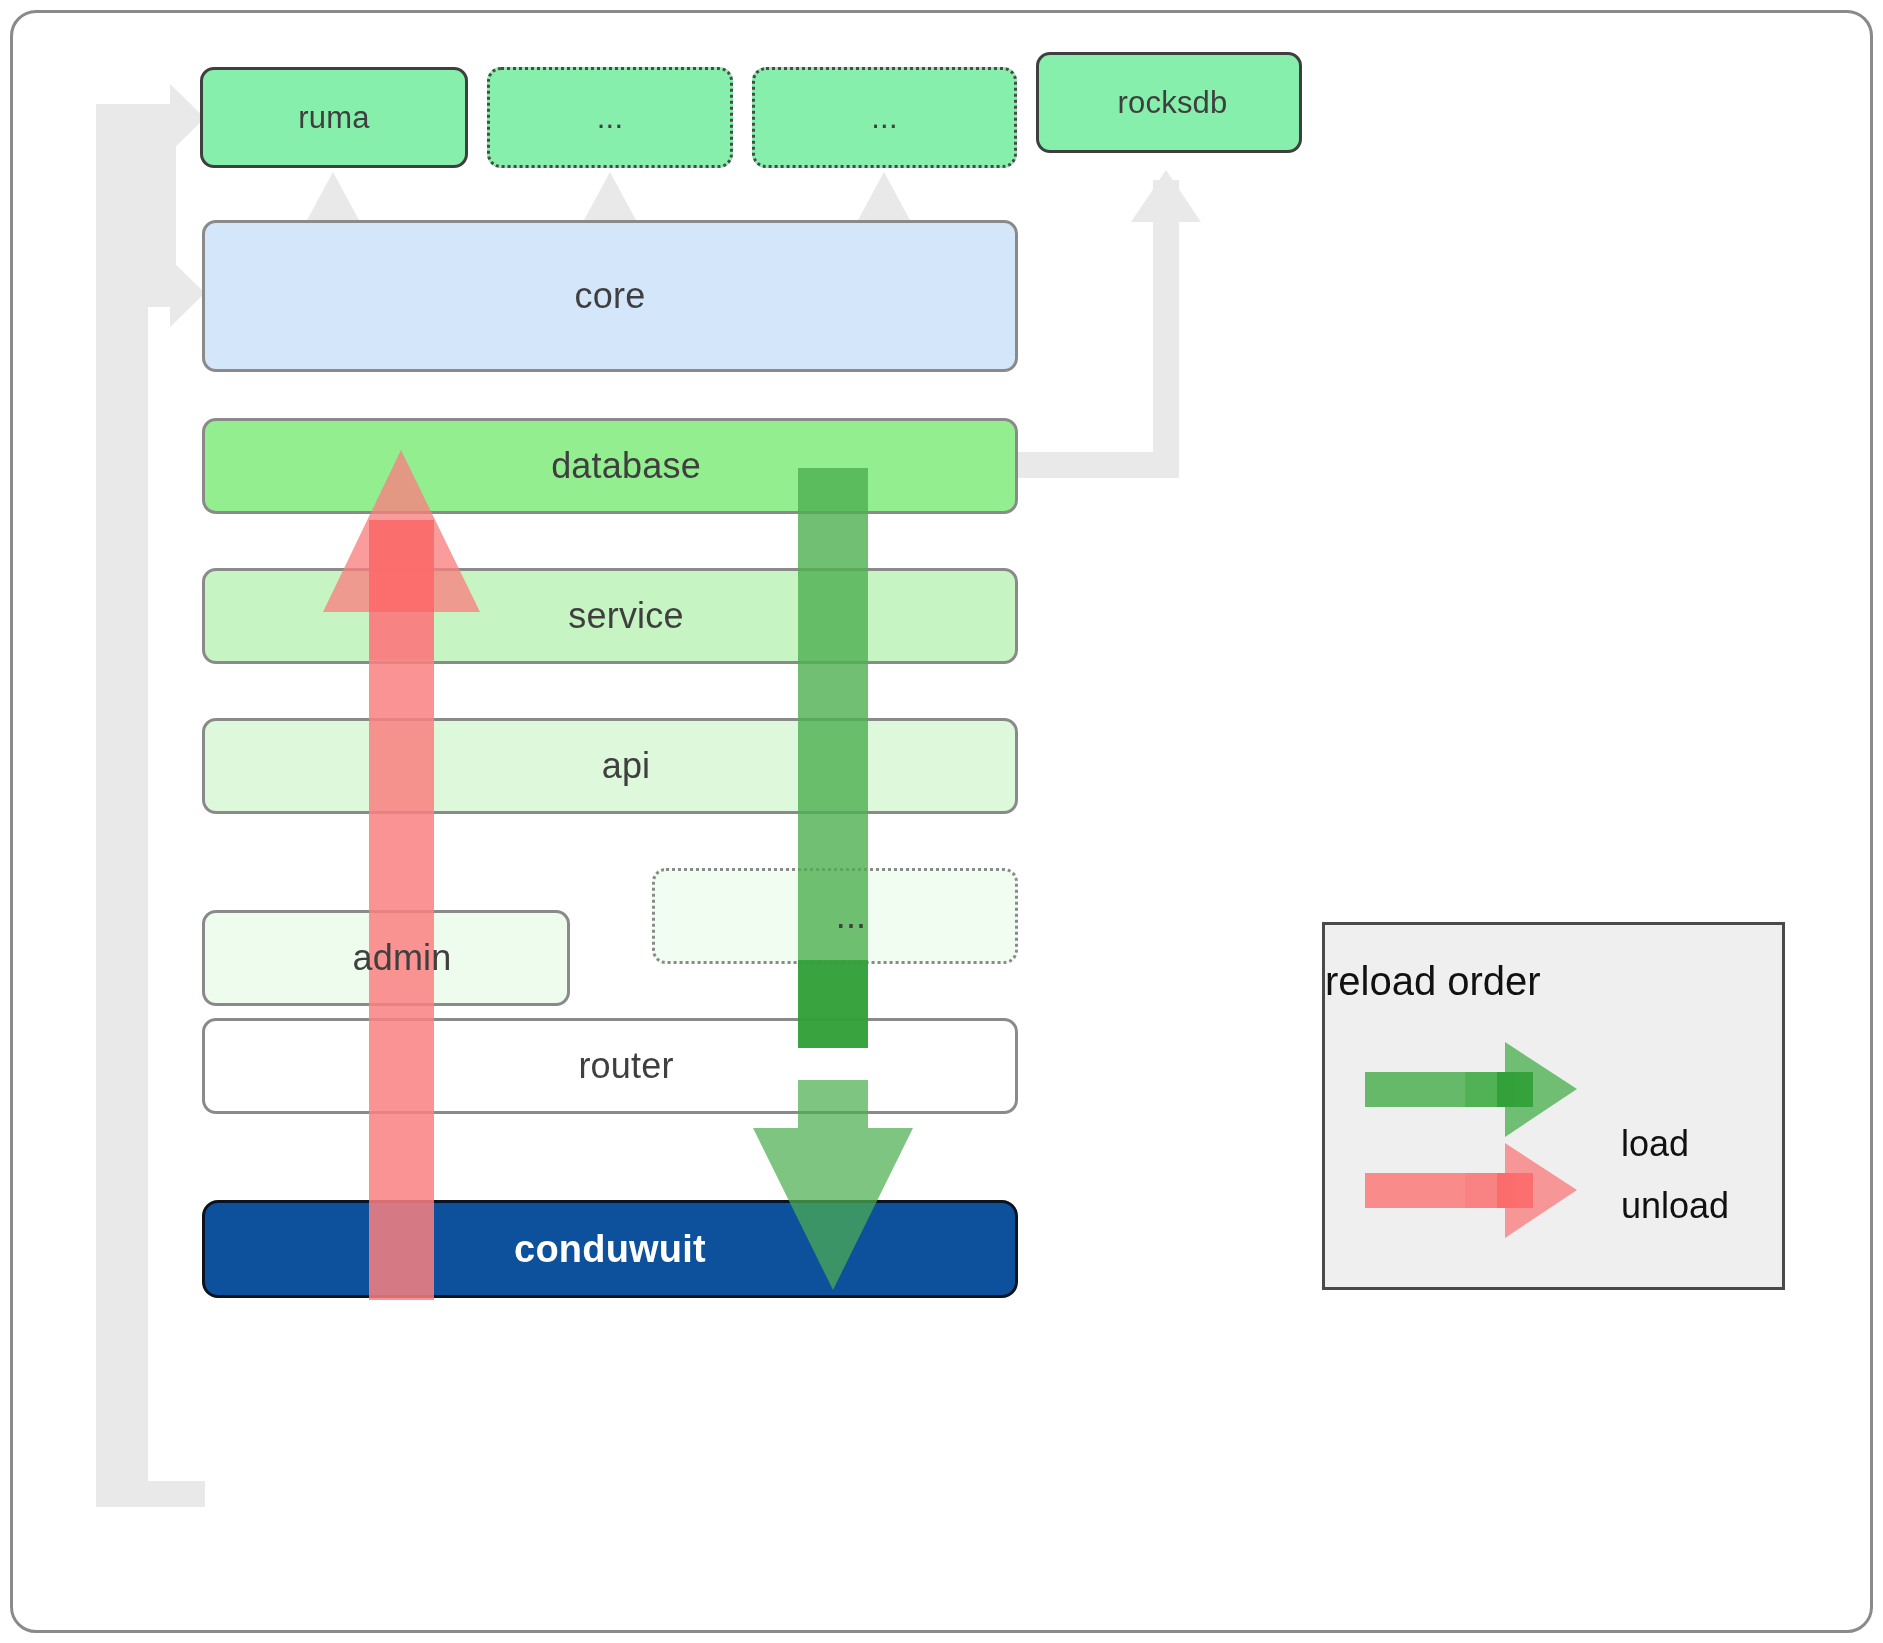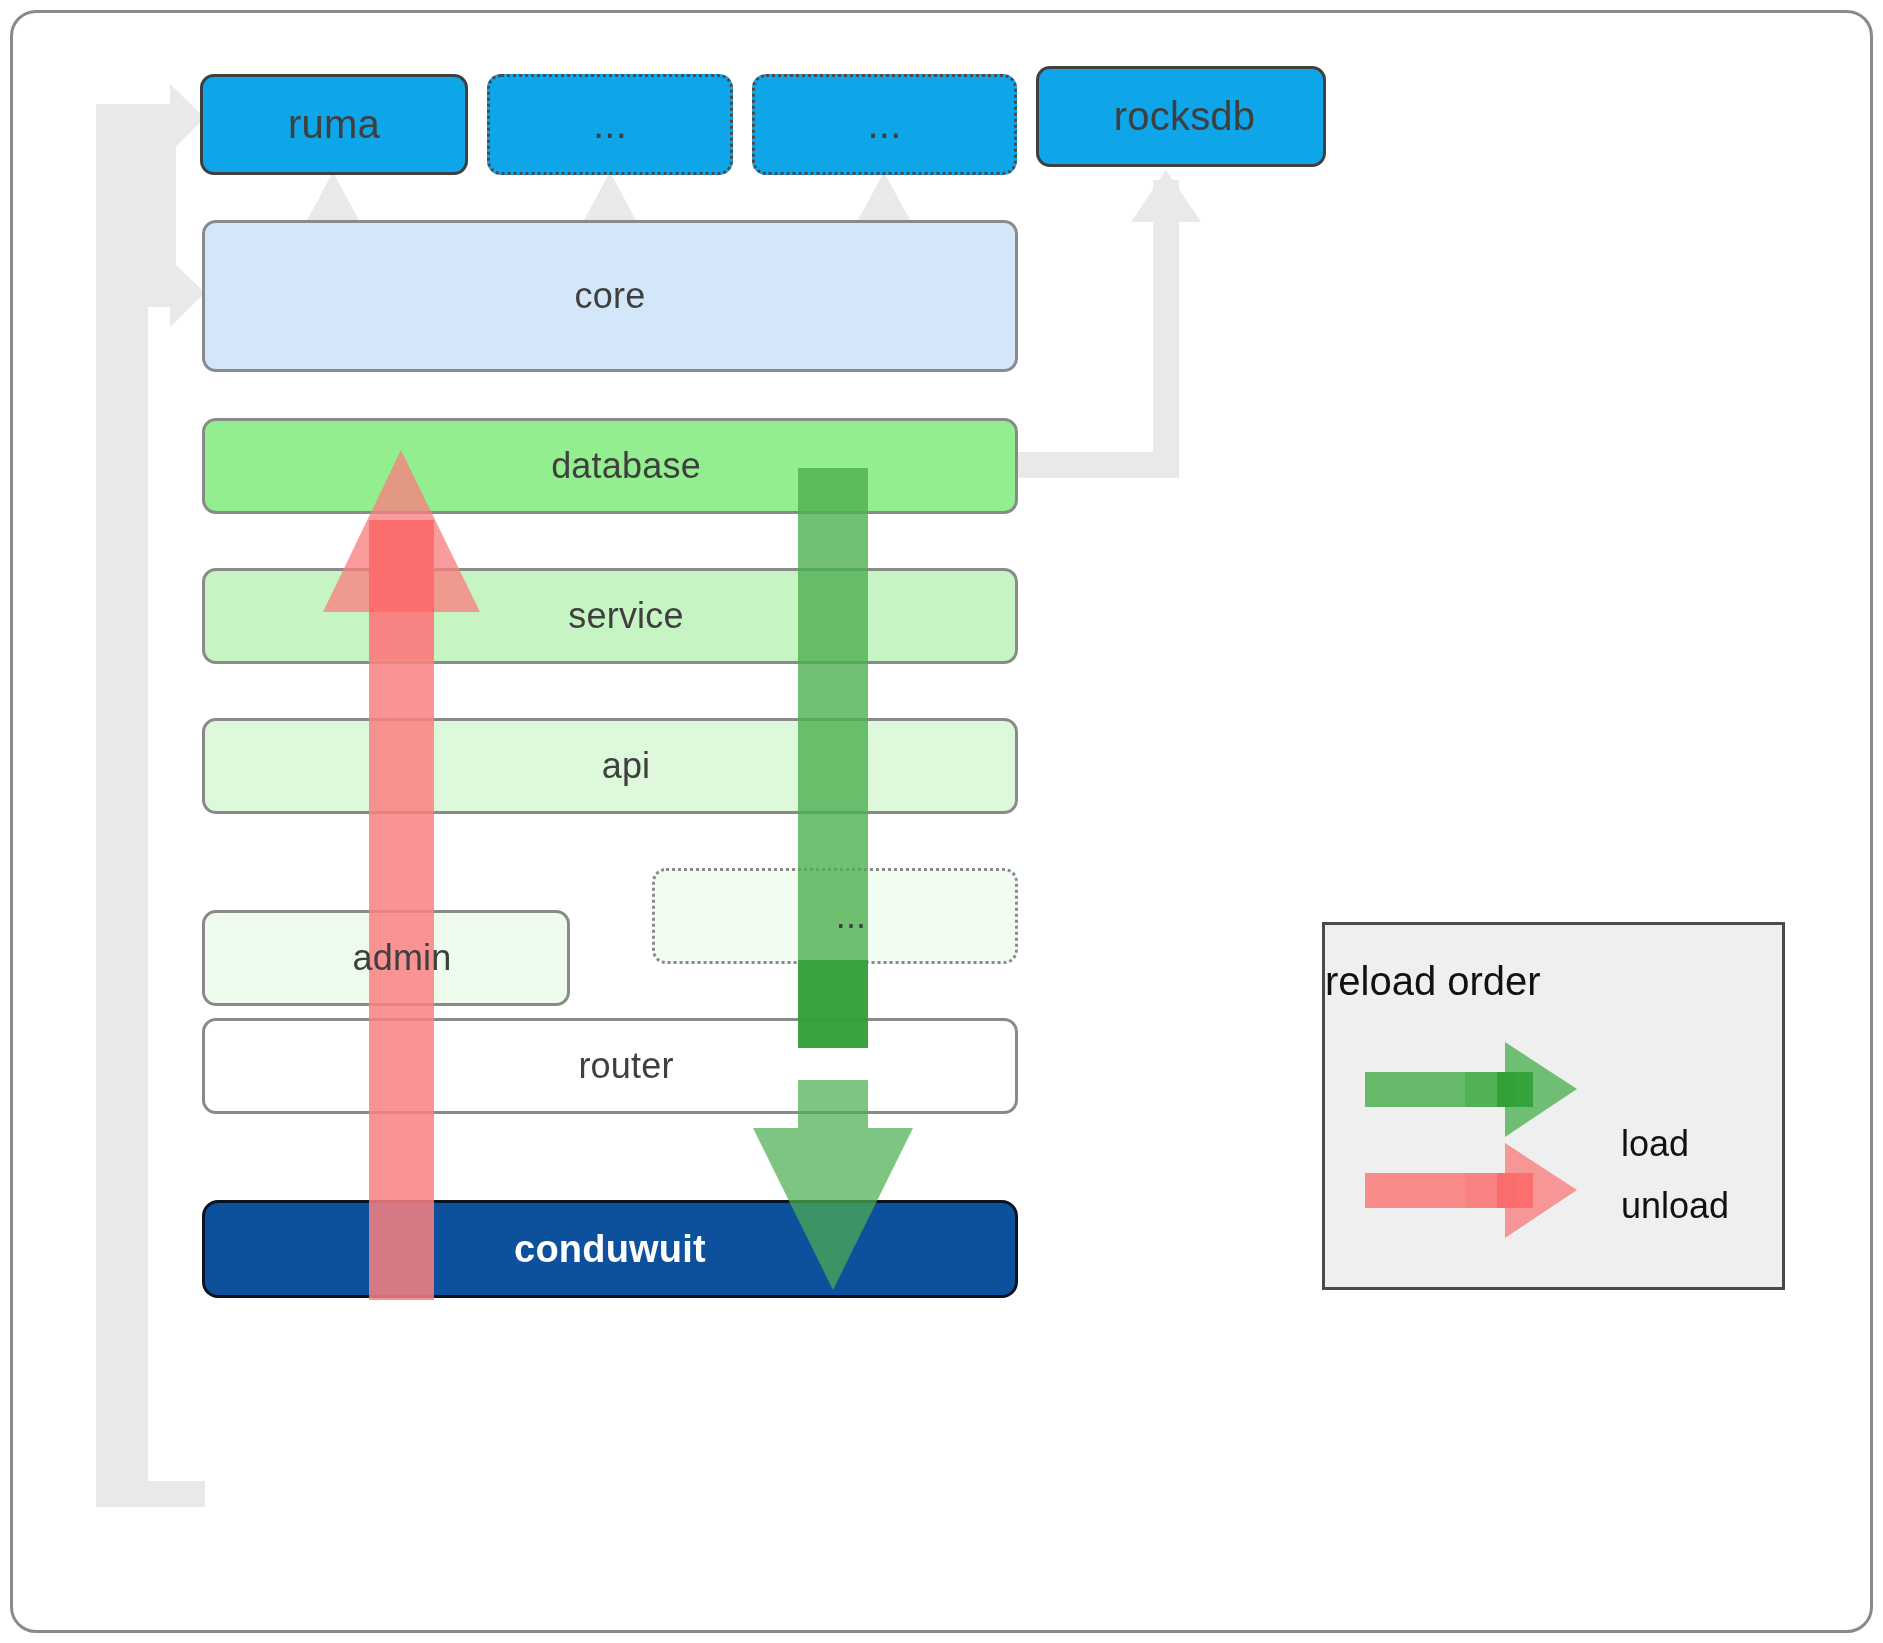--- a/index.html
+++ b/index.html
@@ -11,21 +11,21 @@
     border:3px solid #8a8a8a;border-radius:26px;box-sizing:border-box;background:#fff;
   }
 
   .box{
     position:absolute;box-sizing:border-box;display:flex;align-items:center;justify-content:center;
     border-radius:14px;color:#3f3f3f;letter-spacing:.2px;
   }
   .box .lbl{position:relative;z-index:3;pointer-events:none;}
 
   
-  .dep{background:#0ea5e9;border:3px solid #3f3f3f;font-size:40px;margin-top:7px;}
+  .dep{background:#86efac;border:3px solid #3f3f3f;font-size:31px;}
   .dep.dotted{border:3px dotted #4a4a4a;}
 
   
   .core{background:#d4e6fa;border:3px solid #8a8a8a;font-size:36px;}
 
   
   .crate{border:3px solid #8a8a8a;font-size:36px;padding-left:32px;}
   .crate.dotted{border:3px dotted #8a8a8a;}
 
   .conduwuit{background:#0d509b;border:3px solid #0b1320;color:#ffffff;font-size:38px;font-weight:bold;border-radius:16px;}
@@ -78,21 +78,21 @@
 
   <div class="box dep" style="left:200px;top:67px;width:268px;height:101px;">
     <span class="lbl">ruma</span>
   </div>
   <div class="box dep dotted" style="left:487px;top:67px;width:246px;height:101px;">
     <span class="lbl">...</span>
   </div>
   <div class="box dep dotted" style="left:752px;top:67px;width:265px;height:101px;">
     <span class="lbl">...</span>
   </div>
-  <div class="box dep" style="left:1036px;top:59px;width:290px;height:101px;padding-left:7px;">
+  <div class="box dep" style="left:1036px;top:52px;width:266px;height:101px;padding-left:7px;">
     <span class="lbl">rocksdb</span>
   </div>
 
   <div class="box core" style="left:202px;top:220px;width:816px;height:152px;">
     <span class="lbl">core</span>
   </div>
 
   <div class="box crate" style="left:202px;top:418px;width:816px;height:96px;background:#92ee8e;">
     <span class="lbl">database</span>
   </div>

